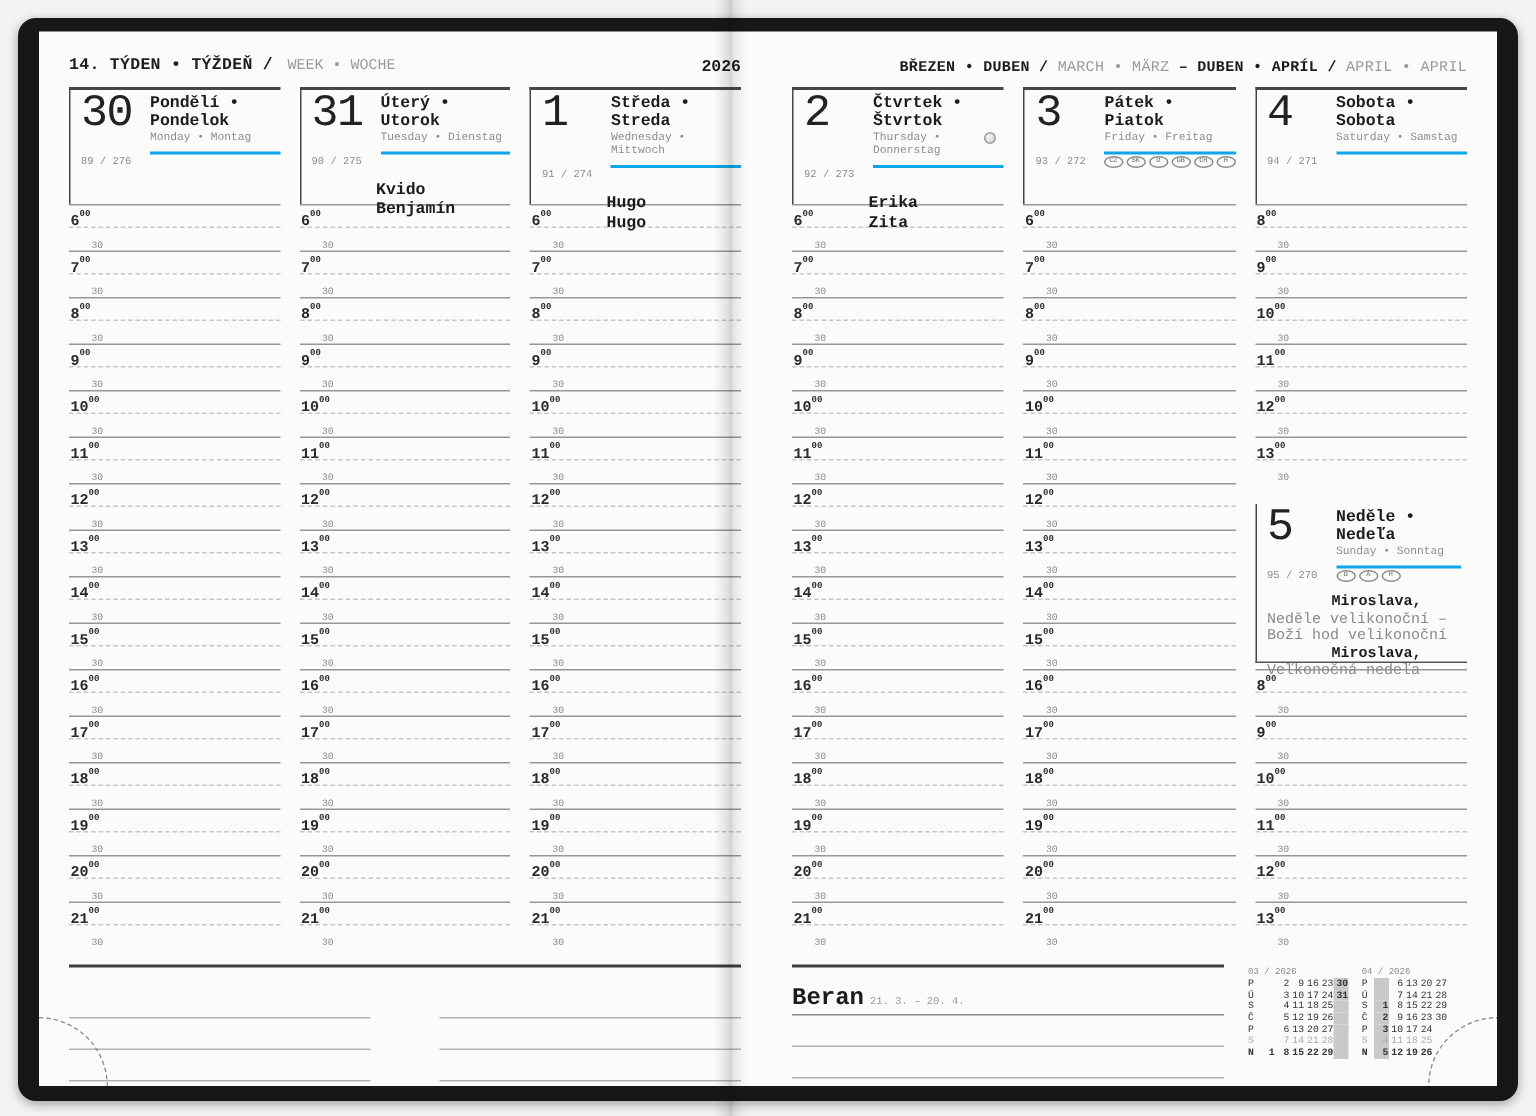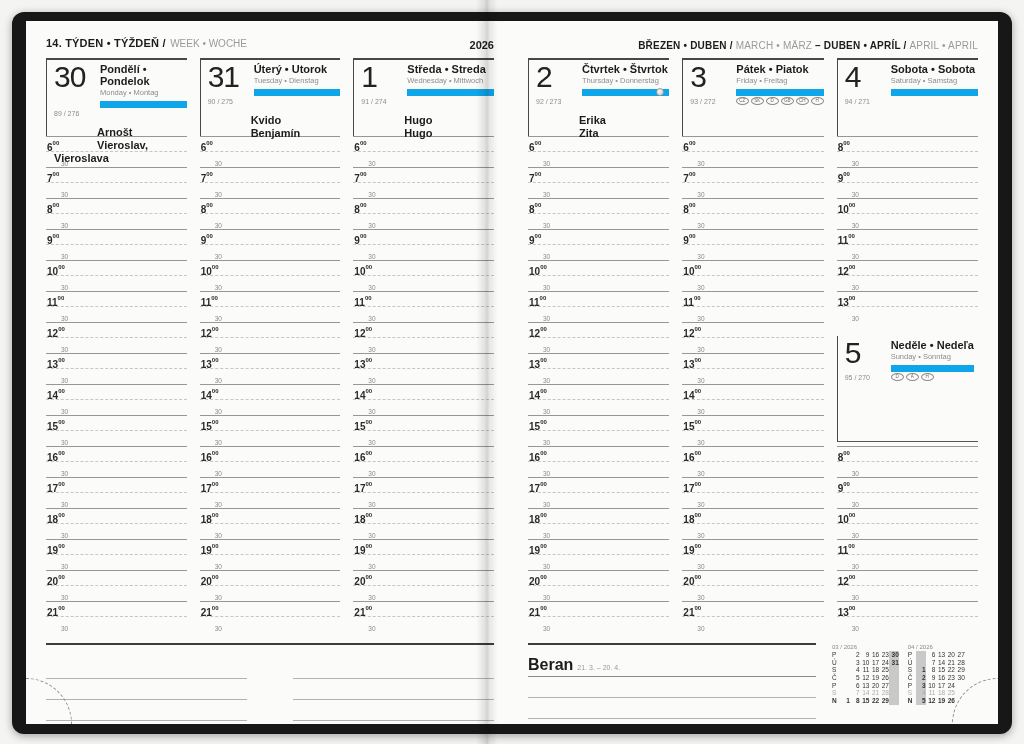--- a/index.html
+++ b/index.html
@@ -18,21 +18,21 @@
   }
   .spread {
     position:absolute; left:26px; top:21px; width:972px; height:703px;
     display:flex; background:#fbfbfa;
   }
   .gutter {
     position:absolute; left:476px; top:0; width:22px; height:100%;
     background:linear-gradient(90deg, rgba(0,0,0,0) 0%, rgba(0,0,0,.10) 40%, rgba(0,0,0,.16) 50%, rgba(0,0,0,.08) 62%, rgba(0,0,0,0) 100%);
     pointer-events:none; z-index:5;
   }
-  .page { width:486px; height:703px; position:relative; overflow:hidden; }
+  .page { width:486px; height:703px; position:relative; overflow:hidden;font-family:Liberation Mono, monospace; }
   .page-left  { padding:10px 18px 0 20px; }
   .page-right { padding:10px 20px 0 16px; }
 
   
   .pg-header { display:flex; justify-content:space-between; align-items:flex-end; height:20px; margin-bottom:7px; }
   .wk-bold  { font-weight:bold; font-size:11px; letter-spacing:.2px; }
   .wk-light { font-weight:normal; font-size:10px; color:#9a9a9a; }
   .year { font-weight:bold; font-size:11px; }
   .month-line { width:100%; text-align:right; font-size:10px; letter-spacing:.2px; }
   .mh-b { font-weight:bold; color:#1c1c1c; }
@@ -42,21 +42,21 @@
   .day-col { flex:1; min-width:0; position:relative; }
 
   
   .day-head {
     position:relative; height:78px;
     border-top:2px solid #474747; border-left:1px solid #474747;
     padding:2px 0 0 7px;
   }
   .dh-row { display:flex; align-items:flex-start; min-height:30px; }
   .day-num { font-size:30px; line-height:29px; font-weight:400; letter-spacing:-1px; min-width:46px; color:#222; }
-  .dh-names { flex:1; border-bottom:7px solid #0ea5e9; padding:1px 0 4px 0; }
+  .dh-names { flex:1; border-bottom:2px solid #0ea5e9; padding:1px 0 4px 0; }
   .czsk { font-weight:bold; font-size:11px; line-height:12px; }
   .ende { font-size:7.5px; color:#8d8d8d; line-height:9px; margin-top:1px; }
   .dh-sub { display:flex; align-items:center; height:10px; margin-top:0px; }
   .doy { width:46px; font-size:7px; color:#8d8d8d; }
   .badges { display:flex; gap:2px; }
   .badge {
     display:inline-block; width:13px; height:8px; border:1px solid #8a8a8a; border-radius:50%;
     font-size:4.5px; line-height:6.5px; text-align:center; color:#666; overflow:hidden;
   }
   .nameday { margin-top:8px; font-size:11px; line-height:13px; }
@@ -140,24 +140,20 @@
           <div class="dh-row">
             <div class="day-num">30</div>
             <div class="dh-names">
               <div class="czsk">Pondělí • Pondelok</div>
               <div class="ende">Monday • Montag</div>
             </div>
           </div>
           <div class="dh-sub">
             <span class="doy">89 / 276</span>
           </div>
-          <div class="nameday">
-            <div><span class="nb">Arnošt</span><span class="ng"></span></div>
-            <div><span class="nb">Vieroslav, Vieroslava</span><span class="ng"></span></div>
-          </div>
         </div>
         <div class="hours">
             <div class="hour-block">
               <div class="hr"><span class="hnum">6</span><span class="hsup">00</span></div>
               <div class="hhalf"><span>30</span></div>
             </div>
             <div class="hour-block">
               <div class="hr"><span class="hnum">7</span><span class="hsup">00</span></div>
               <div class="hhalf"><span>30</span></div>
             </div>
@@ -646,20 +642,24 @@
             </div>
           </div>
           <div class="dh-sub">
             <span class="doy">95 / 270</span>
             <span class="badges">
                 <span class="badge">D</span>
                 <span class="badge">A</span>
                 <span class="badge">H</span>
               </span>
           </div>
+          <div class="sun-holiday">
+            <div><span class="nb">Miroslava,</span><span class="ng"> Neděle velikonoční – Boží hod velikonoční</span></div>
+            <div><span class="nb">Miroslava,</span><span class="ng"> Veľkonočná nedeľa</span></div>
+          </div>
         </div>
         <div class="hours">
             <div class="hour-block">
               <div class="hr"><span class="hnum">8</span><span class="hsup">00</span></div>
               <div class="hhalf"><span>30</span></div>
             </div>
             <div class="hour-block">
               <div class="hr"><span class="hnum">9</span><span class="hsup">00</span></div>
               <div class="hhalf"><span>30</span></div>
             </div>

